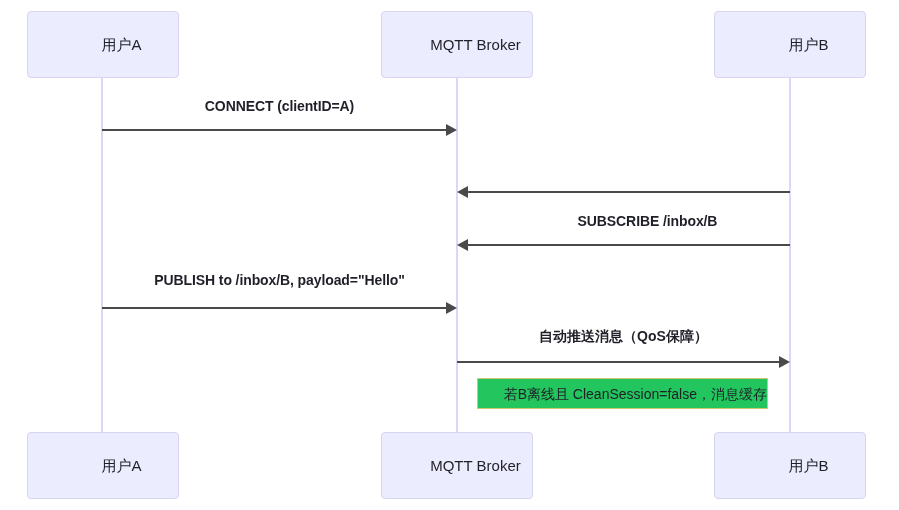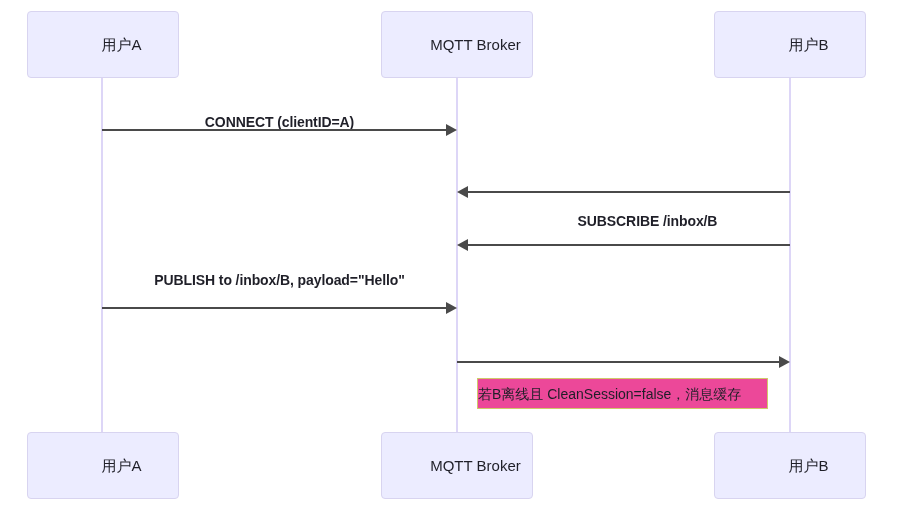--- a/index.html
+++ b/index.html
@@ -71,26 +71,26 @@
     text-align: center;
     line-height: 1;
     letter-spacing: -0.1px;
   }
   .msg-label.cjk {
     letter-spacing: 0;
   }
   
   .note {
     position: absolute;
-    background: #ec4899;
+    background: #22c55e;
     border: 1px solid #cfc86a;
     box-sizing: border-box;
     display: flex;
     align-items: center;
-    justify-content: flex-start;
+    justify-content: flex-end;
   }
   .note .ntext {
     font-size: 14px;
     color: #1f1f28;
     white-space: nowrap;
     line-height: 1;
   }
 </style>
 </head>
 <body>
@@ -104,35 +104,36 @@
   <div class="participant" style="left:27px; top:11px;">
     <span class="plabel">用户A</span>
   </div>
   <div class="participant" style="left:381px; top:11px;">
     <span class="plabel">MQTT Broker</span>
   </div>
   <div class="participant" style="left:714px; top:11px;">
     <span class="plabel">用户B</span>
   </div>
 
-  <div class="msg-label" style="left:102px; top:99px; width:355px;margin-top:16px;">CONNECT (clientID=A)</div>
+  <div class="msg-label" style="left:102px; top:99px; width:355px;">CONNECT (clientID=A)</div>
   <div class="msg-line" style="left:102px; top:129px; width:345px;"></div>
   <div class="arrow-head right" style="left:446px; top:124px;"></div>
 
   <div class="msg-line" style="left:468px; top:191px; width:322px;"></div>
   <div class="arrow-head left" style="left:457px; top:186px;"></div>
 
   <div class="msg-label" style="left:457px; top:214px; width:381px;">SUBSCRIBE /inbox/B</div>
   <div class="msg-line" style="left:468px; top:244px; width:322px;"></div>
   <div class="arrow-head left" style="left:457px; top:239px;"></div>
 
   <div class="msg-label" style="left:102px; top:273px; width:355px;">PUBLISH to /inbox/B, payload="Hello"</div>
   <div class="msg-line" style="left:102px; top:307px; width:345px;"></div>
   <div class="arrow-head right" style="left:446px; top:302px;"></div>
 
+  <div class="msg-label cjk" style="left:457px; top:329px; width:333px;">自动推送消息（QoS保障）</div>
   <div class="msg-line" style="left:457px; top:361px; width:323px;"></div>
   <div class="arrow-head right" style="left:779px; top:356px;"></div>
 
   <div class="note" style="left:477px; top:378px; width:291px; height:31px;">
     <span class="ntext">若B离线且 CleanSession=false，消息缓存</span>
   </div>
 
   <div class="participant" style="left:27px; top:432px;">
     <span class="plabel">用户A</span>
   </div>

